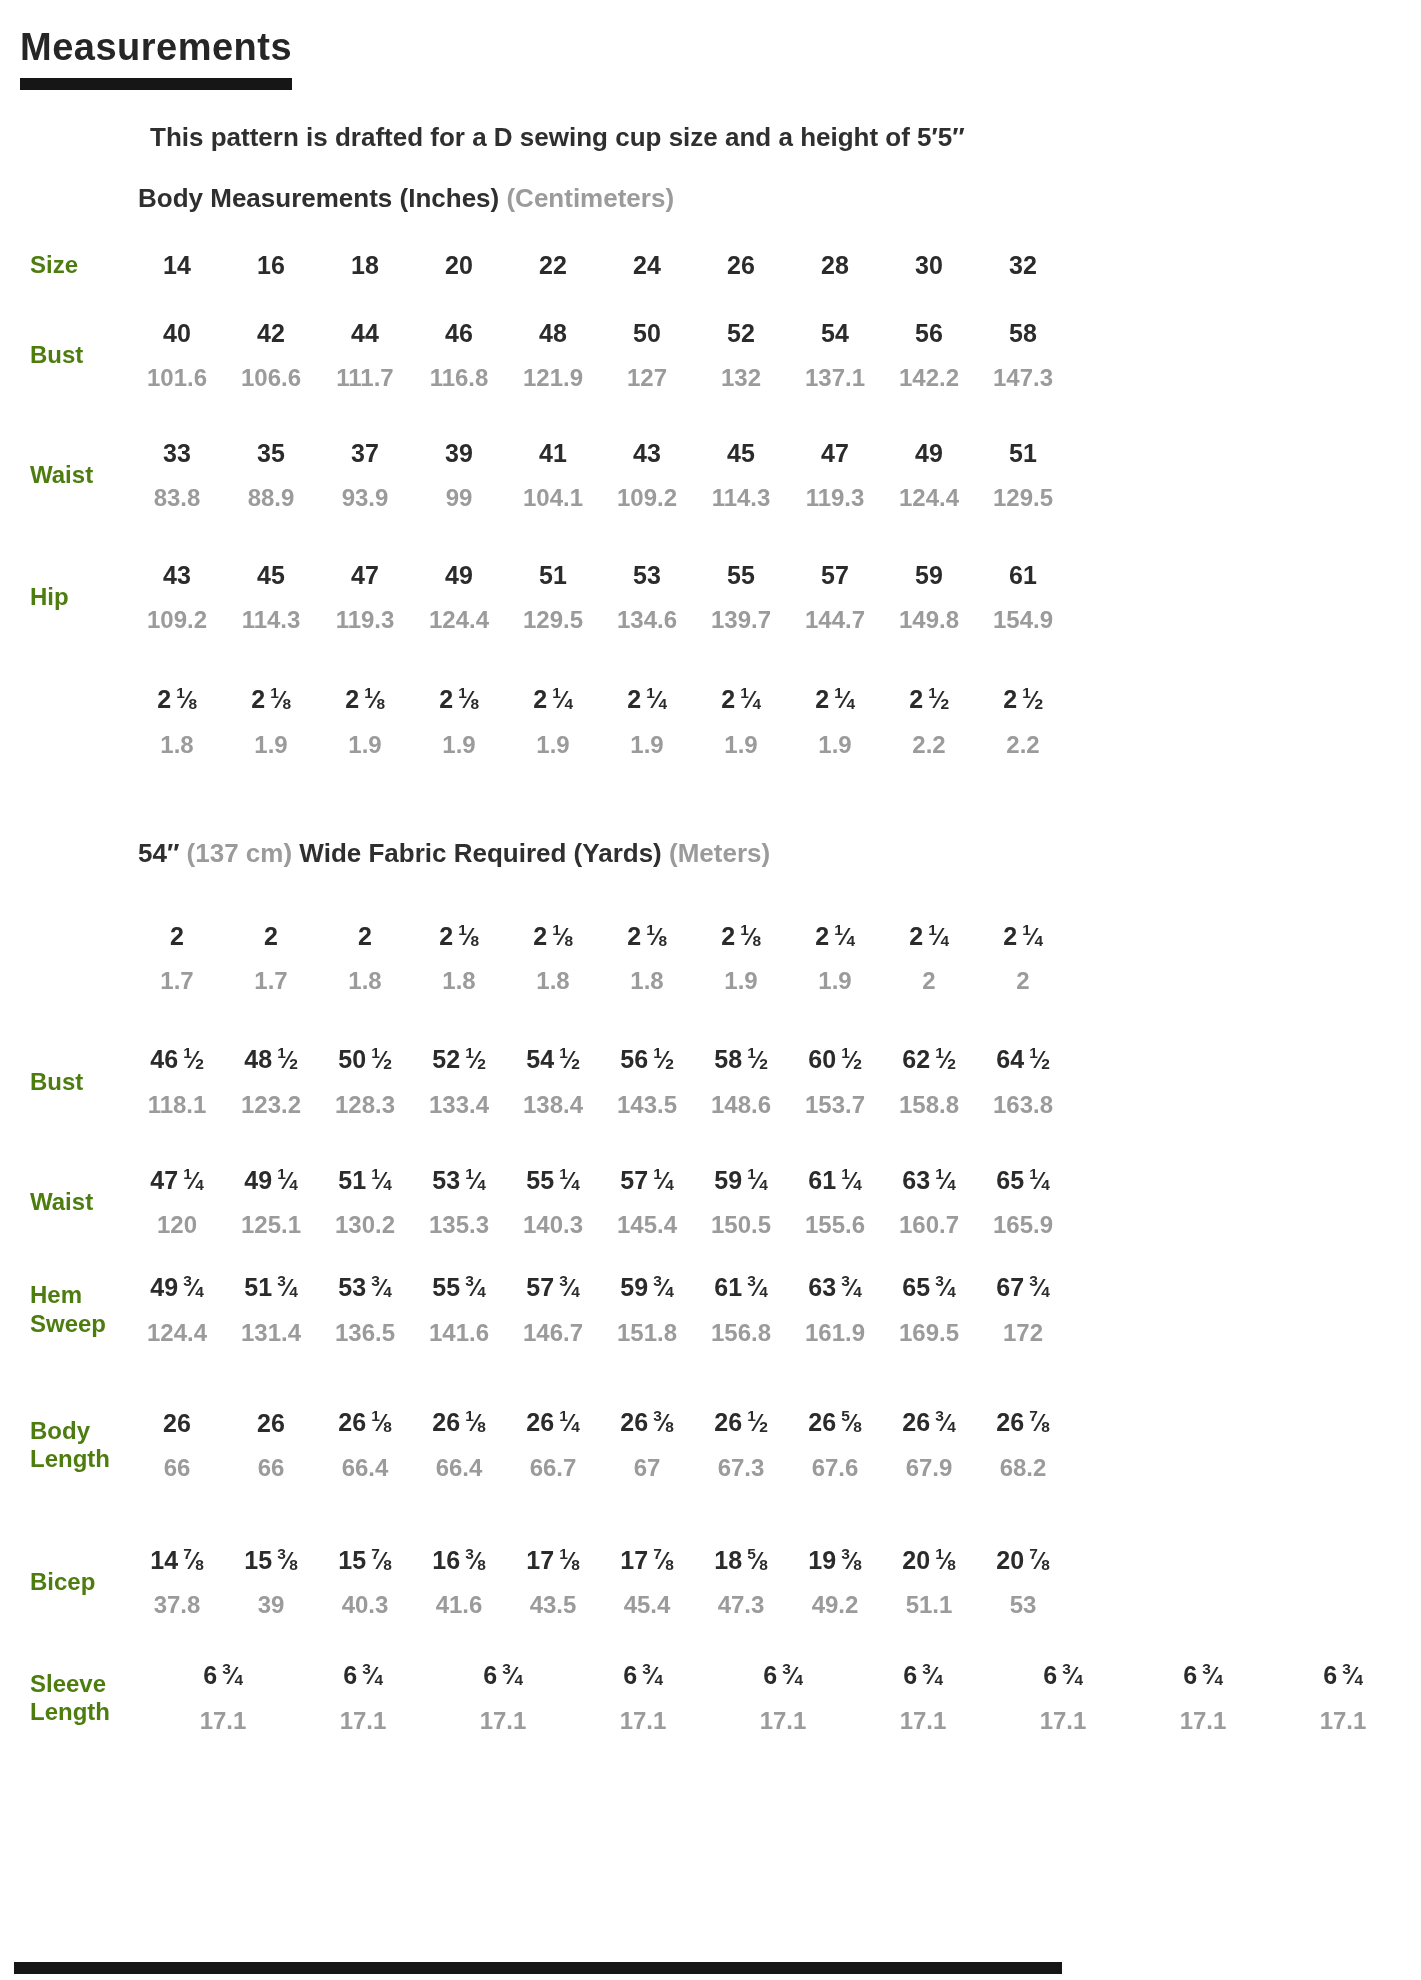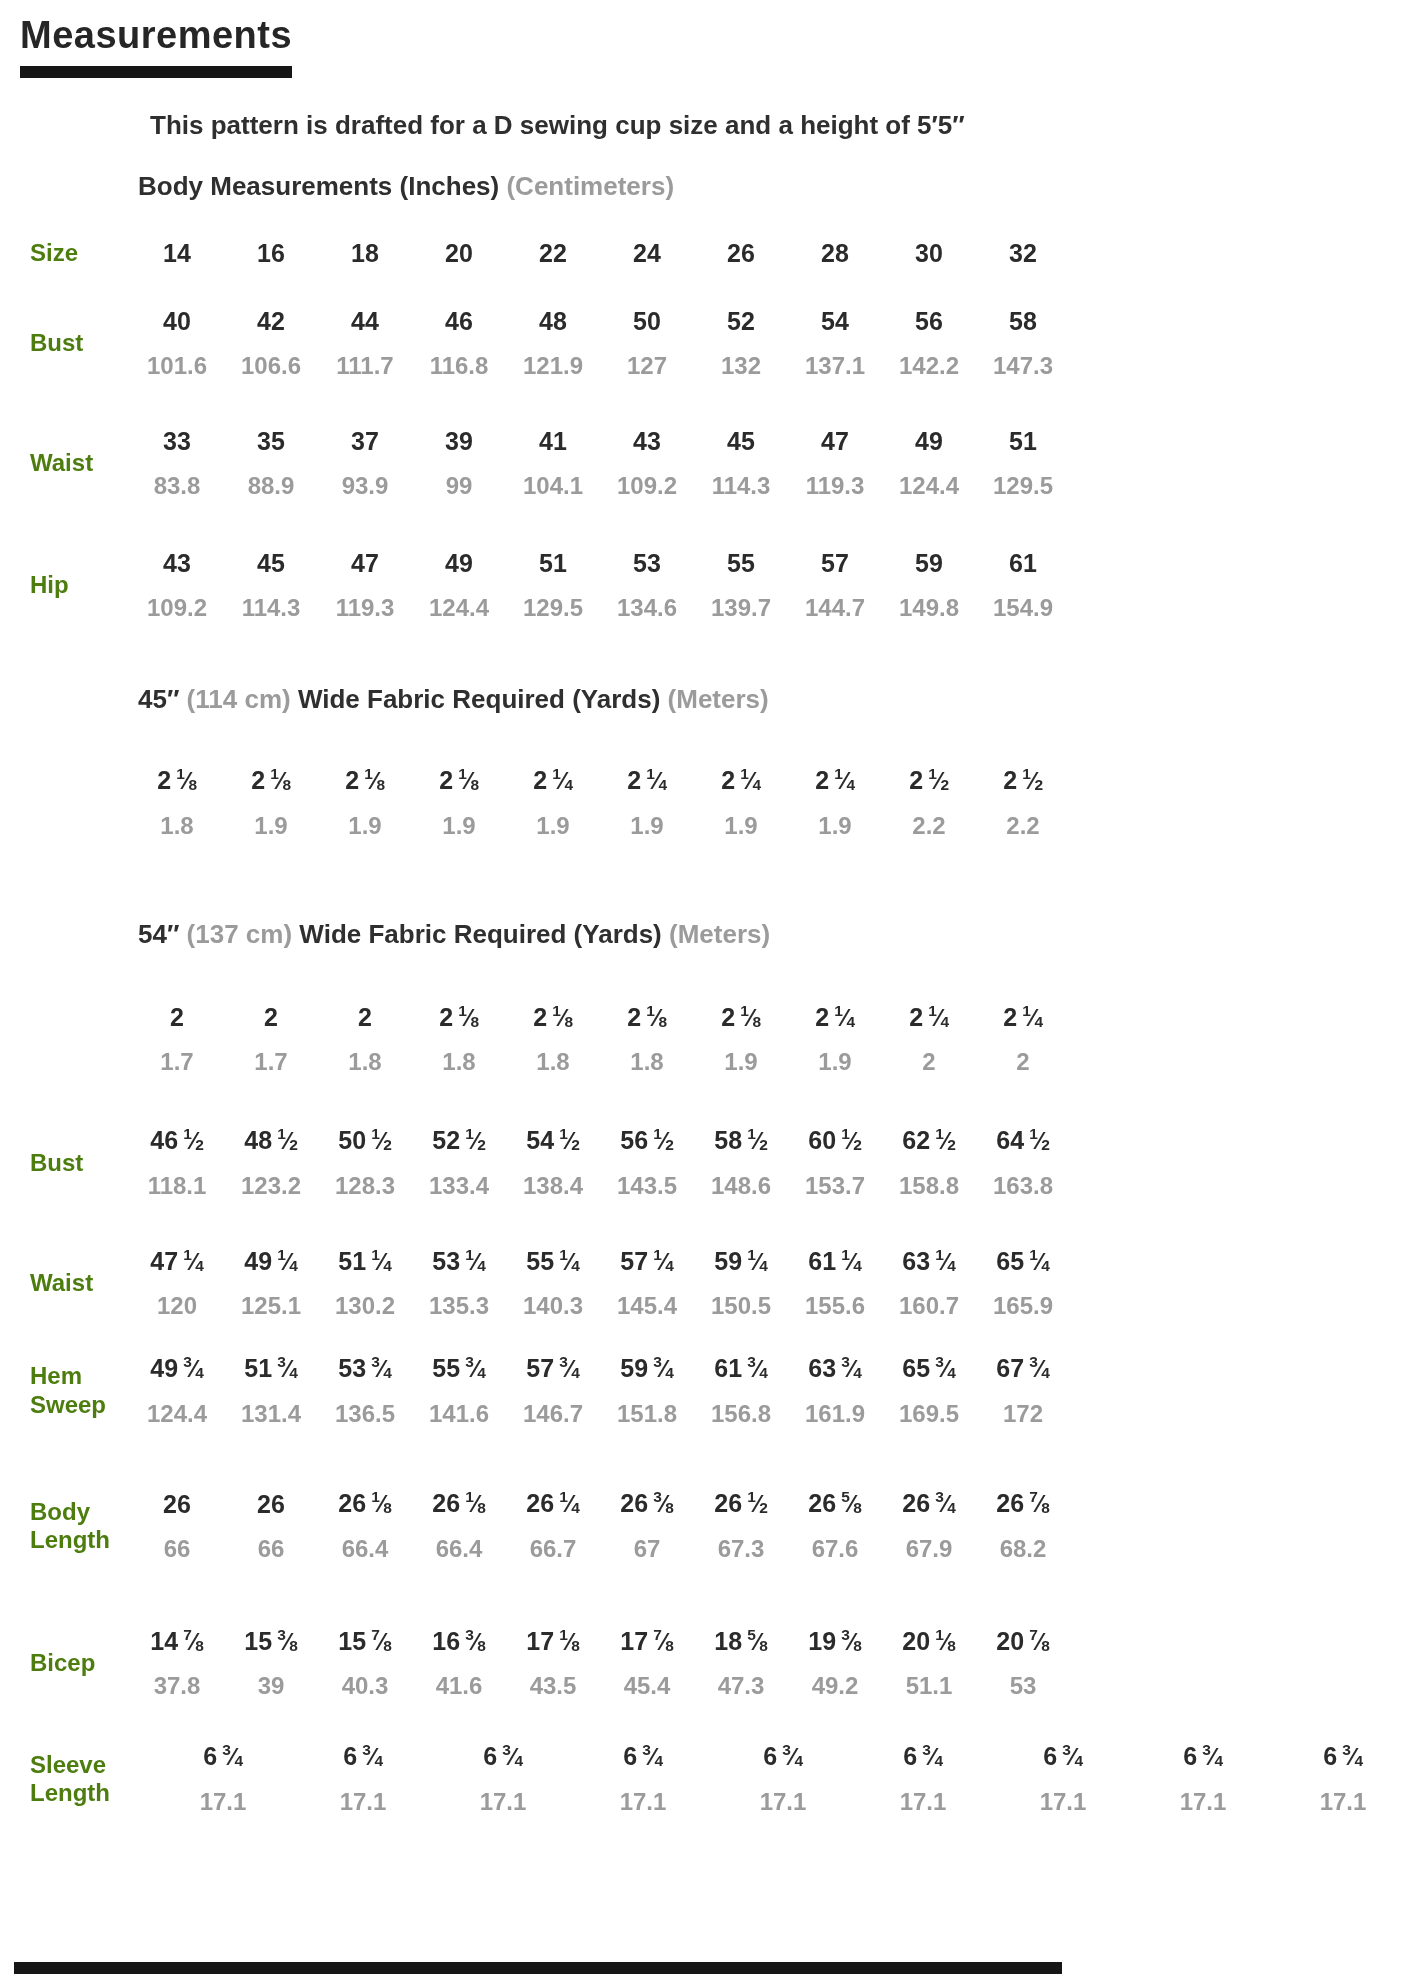--- a/index.html
+++ b/index.html
@@ -3,21 +3,21 @@
 <meta charset="utf-8">
 <style>
   * { margin:0; padding:0; box-sizing:border-box; }
   html,body { background:#ffffff; }
   body {
     width:1421px; height:1980px;
     font-family:"Liberation Sans", sans-serif;
     color:#2f2f2f;
     -webkit-font-smoothing:antialiased;
   }
-  .page { position:relative; width:1421px; height:1980px; padding:14px 20px 0 20px; overflow:hidden; }
+  .page { position:relative; width:1421px; height:1980px; padding:26px 20px 0 20px; overflow:hidden; }
 
   .page-title { font-size:38px; font-weight:700; letter-spacing:.5px; color:#262626; }
   .title-rule { width:272px; height:12px; background:#161616; margin-top:9px; }
 
   .subtitle { margin:32px 0 0 130px; font-size:26px; font-weight:600; color:#2f2f2f; }
 
   .section-heading { margin-left:118px; font-size:26px; font-weight:600; color:#2f2f2f; }
   .section-heading .gray { color:#9b9b9b; font-weight:600; }
 
   .grid {
@@ -229,26 +229,20 @@
           <div class="secondary">149.8</div>
         </div>
         <div class="value-cell">
           <div class="primary">61</div>
           <div class="secondary">154.9</div>
         </div>
       </div>
   </section>
 
   <section>
-    <h2 class="section-heading" id="fabric45-heading">
-      <span>45″</span>
-      <span class="gray">(114 cm)</span>
-      <span>Wide Fabric Required (Yards)</span>
-      <span class="gray">(Meters)</span>
-    </h2>
     <div class="grid" id="fabric45-grid">
         <div class="label-cell"></div>
         <div class="value-cell">
           <div class="primary">2 <span class="frac"><sup>1</sup><span class="fs">⁄</span><sub>8</sub></span></div>
           <div class="secondary">1.8</div>
         </div>
         <div class="value-cell">
           <div class="primary">2 <span class="frac"><sup>1</sup><span class="fs">⁄</span><sub>8</sub></span></div>
           <div class="secondary">1.9</div>
         </div>

